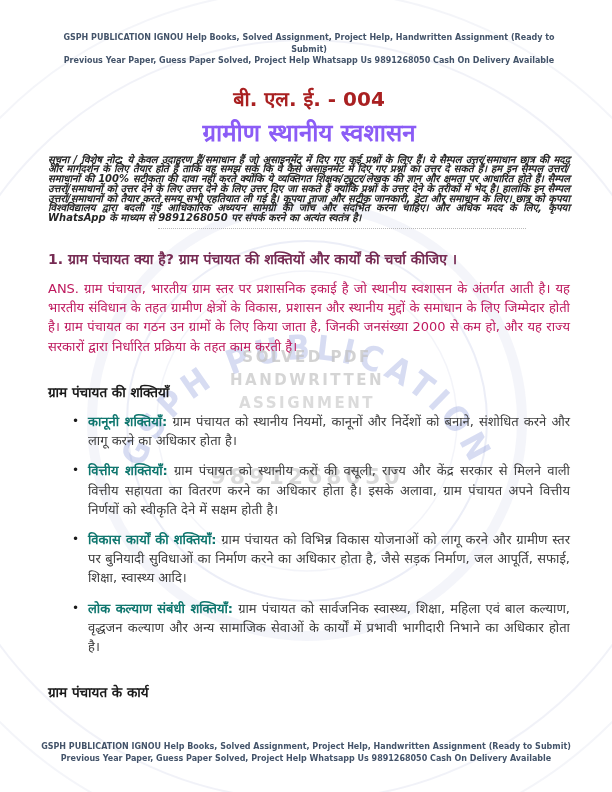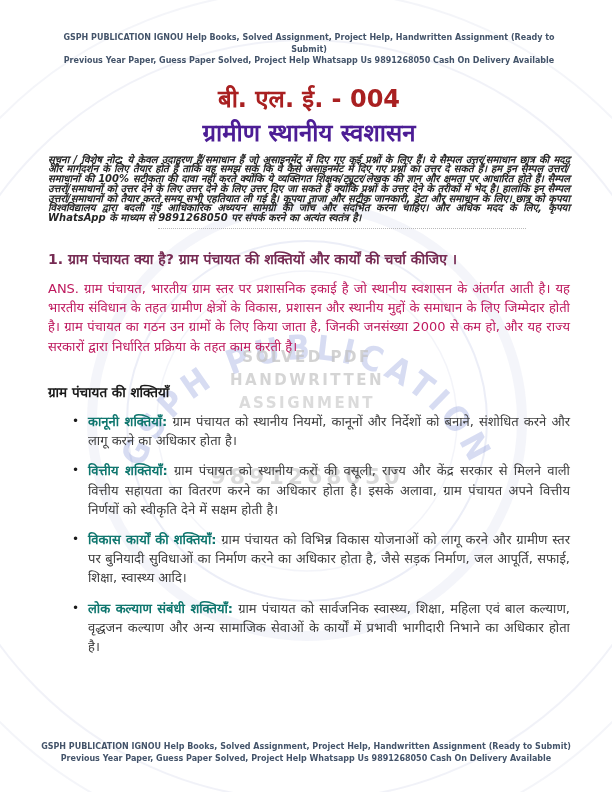--- a/index.html
+++ b/index.html
@@ -14,22 +14,22 @@
   }
   
   .wm{position:absolute;left:0;top:0;width:612px;height:792px;pointer-events:none;}
   
   .hdr{margin-top:32px;text-align:center;color:#44546a;font-weight:bold;
        font-size:8px;line-height:11.5px;position:relative;z-index:2;}
   .ftr{position:absolute;left:0;right:0;top:741px;text-align:center;color:#44546a;
        font-weight:bold;font-size:8px;line-height:11.5px;z-index:2;}
   
   .t1{margin-top:18px;text-align:center;color:#a92021;font-weight:bold;
-      font-size:24px;line-height:28px;position:relative;z-index:2;}
-  .t2{margin-top:4px;text-align:center;color:#4c1d95;font-weight:bold;
+      font-size:20px;line-height:28px;position:relative;z-index:2;}
+  .t2{margin-top:4px;text-align:center;color:#8b5cf6;font-weight:bold;
       font-size:24px;line-height:32px;position:relative;z-index:2;}
   
   .disc{margin-top:6px;font-size:10px;line-height:9.8px;font-weight:bold;
         font-style:italic;color:#262626;text-align:justify;position:relative;z-index:2;}
   
   .dots{margin-top:5px;margin-left:110px;width:368px;height:0;
         border-top:1.5px dotted #b9b9b9;position:relative;z-index:2;}
   
   .q{margin-top:20px;color:#762b53;font-weight:bold;font-size:14px;
      line-height:20px;position:relative;z-index:2;}
@@ -101,19 +101,20 @@
       <span class="term">विकास कार्यों की शक्तियाँ:</span>
       <span>ग्राम पंचायत को विभिन्न विकास योजनाओं को लागू करने और ग्रामीण स्तर पर बुनियादी सुविधाओं का निर्माण करने का अधिकार होता है, जैसे सड़क निर्माण, जल आपूर्ति, सफाई, शिक्षा, स्वास्थ्य आदि।</span>
     </li>
     <li>
       <span class="marker">•</span>
       <span class="term">लोक कल्याण संबंधी शक्तियाँ:</span>
       <span>ग्राम पंचायत को सार्वजनिक स्वास्थ्य, शिक्षा, महिला एवं बाल कल्याण, वृद्धजन कल्याण और अन्य सामाजिक सेवाओं के कार्यों में प्रभावी भागीदारी निभाने का अधिकार होता है।</span>
     </li>
   </ul>
 
+  <div class="h2">ग्राम पंचायत के कार्य</div>
 
   <div class="ftr">
     <div>GSPH PUBLICATION IGNOU Help Books, Solved Assignment, Project Help, Handwritten Assignment (Ready to Submit)</div>
     <div>Previous Year Paper, Guess Paper Solved, Project Help Whatsapp Us 9891268050 Cash On Delivery Available</div>
   </div>
 
 </div>
 
 </body></html>

